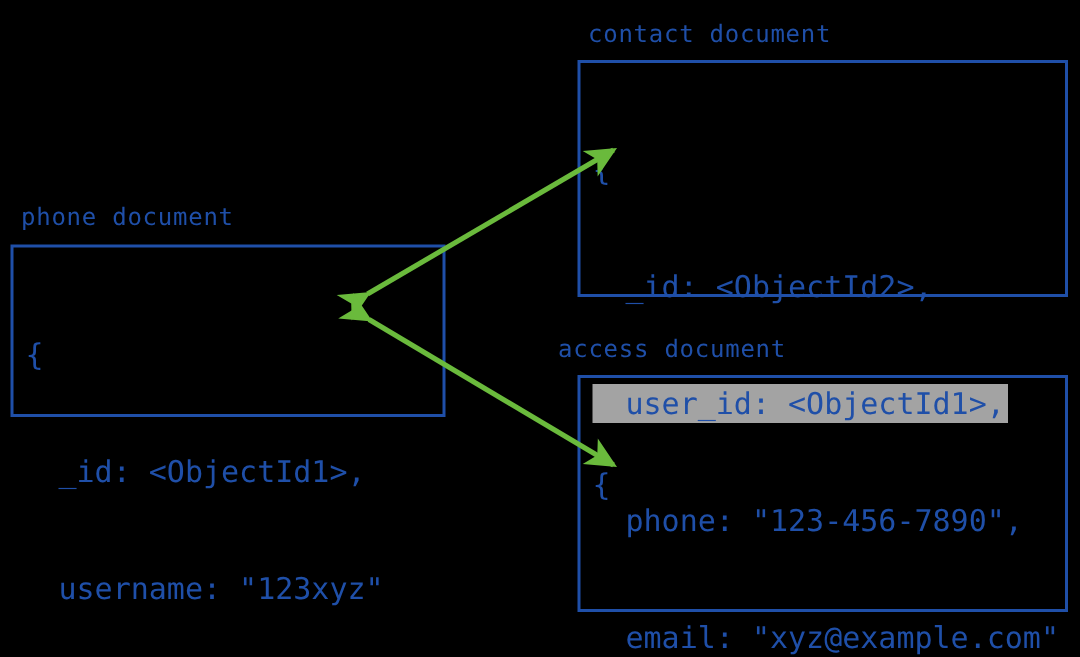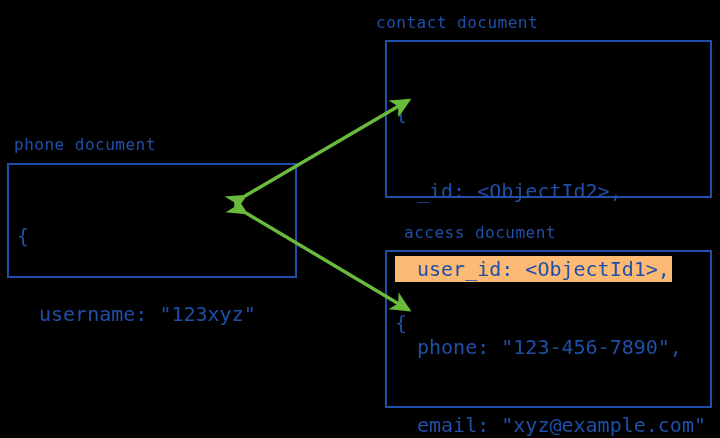--- a/index.html
+++ b/index.html
@@ -43,21 +43,21 @@
   .line {
     white-space: pre;
     display: block;
     width: max-content;
   }
   .line.indent {
     padding-left: 22px;
     text-align: center;
   }
   .line.hl {
-    background: #fdba74;
+    background: #a3a3a3;
     padding-left: 22px;
     padding-right: 2px;
     width: max-content;
   }
   svg.arrows {
     position: absolute;
     left: 0;
     top: 0;
     width: 720px;
     height: 438px;
@@ -66,38 +66,39 @@
 </style>
 </head>
 <body>
 
 <div id="canvas">
 
   <div class="doc-label" style="left:14px; top:136px;">phone document</div>
   <div class="doc-box" style="left:7px; top:163px; width:290px; height:115px;">
     <div class="doc-body">
       <span class="line">{</span>
+      <span class="line indent">_id: &lt;ObjectId1&gt;,</span>
       <span class="line indent">username: "123xyz"</span>
       
     </div>
   </div>
 
-  <div class="doc-label" style="left:376px; top:14px;">contact document</div>
+  <div class="doc-label" style="left:392px; top:14px;">contact document</div>
   <div class="doc-box" style="left:385px; top:40px; width:327px; height:158px;">
     <div class="doc-body">
       <span class="line">{</span>
       <span class="line indent">_id: &lt;ObjectId2&gt;,</span>
       <span class="line hl">user_id: &lt;ObjectId1&gt;,</span>
       <span class="line indent">phone: "123-456-7890",</span>
       <span class="line indent">email: "xyz@example.com"</span>
       
     </div>
   </div>
 
-  <div class="doc-label" style="left:404px; top:224px;">access document</div>
+  <div class="doc-label" style="left:372px; top:224px;">access document</div>
   <div class="doc-box" style="left:385px; top:250px; width:327px; height:158px;">
     <div class="doc-body">
       <span class="line">{</span>
       
       
       
       
     </div>
   </div>
 

